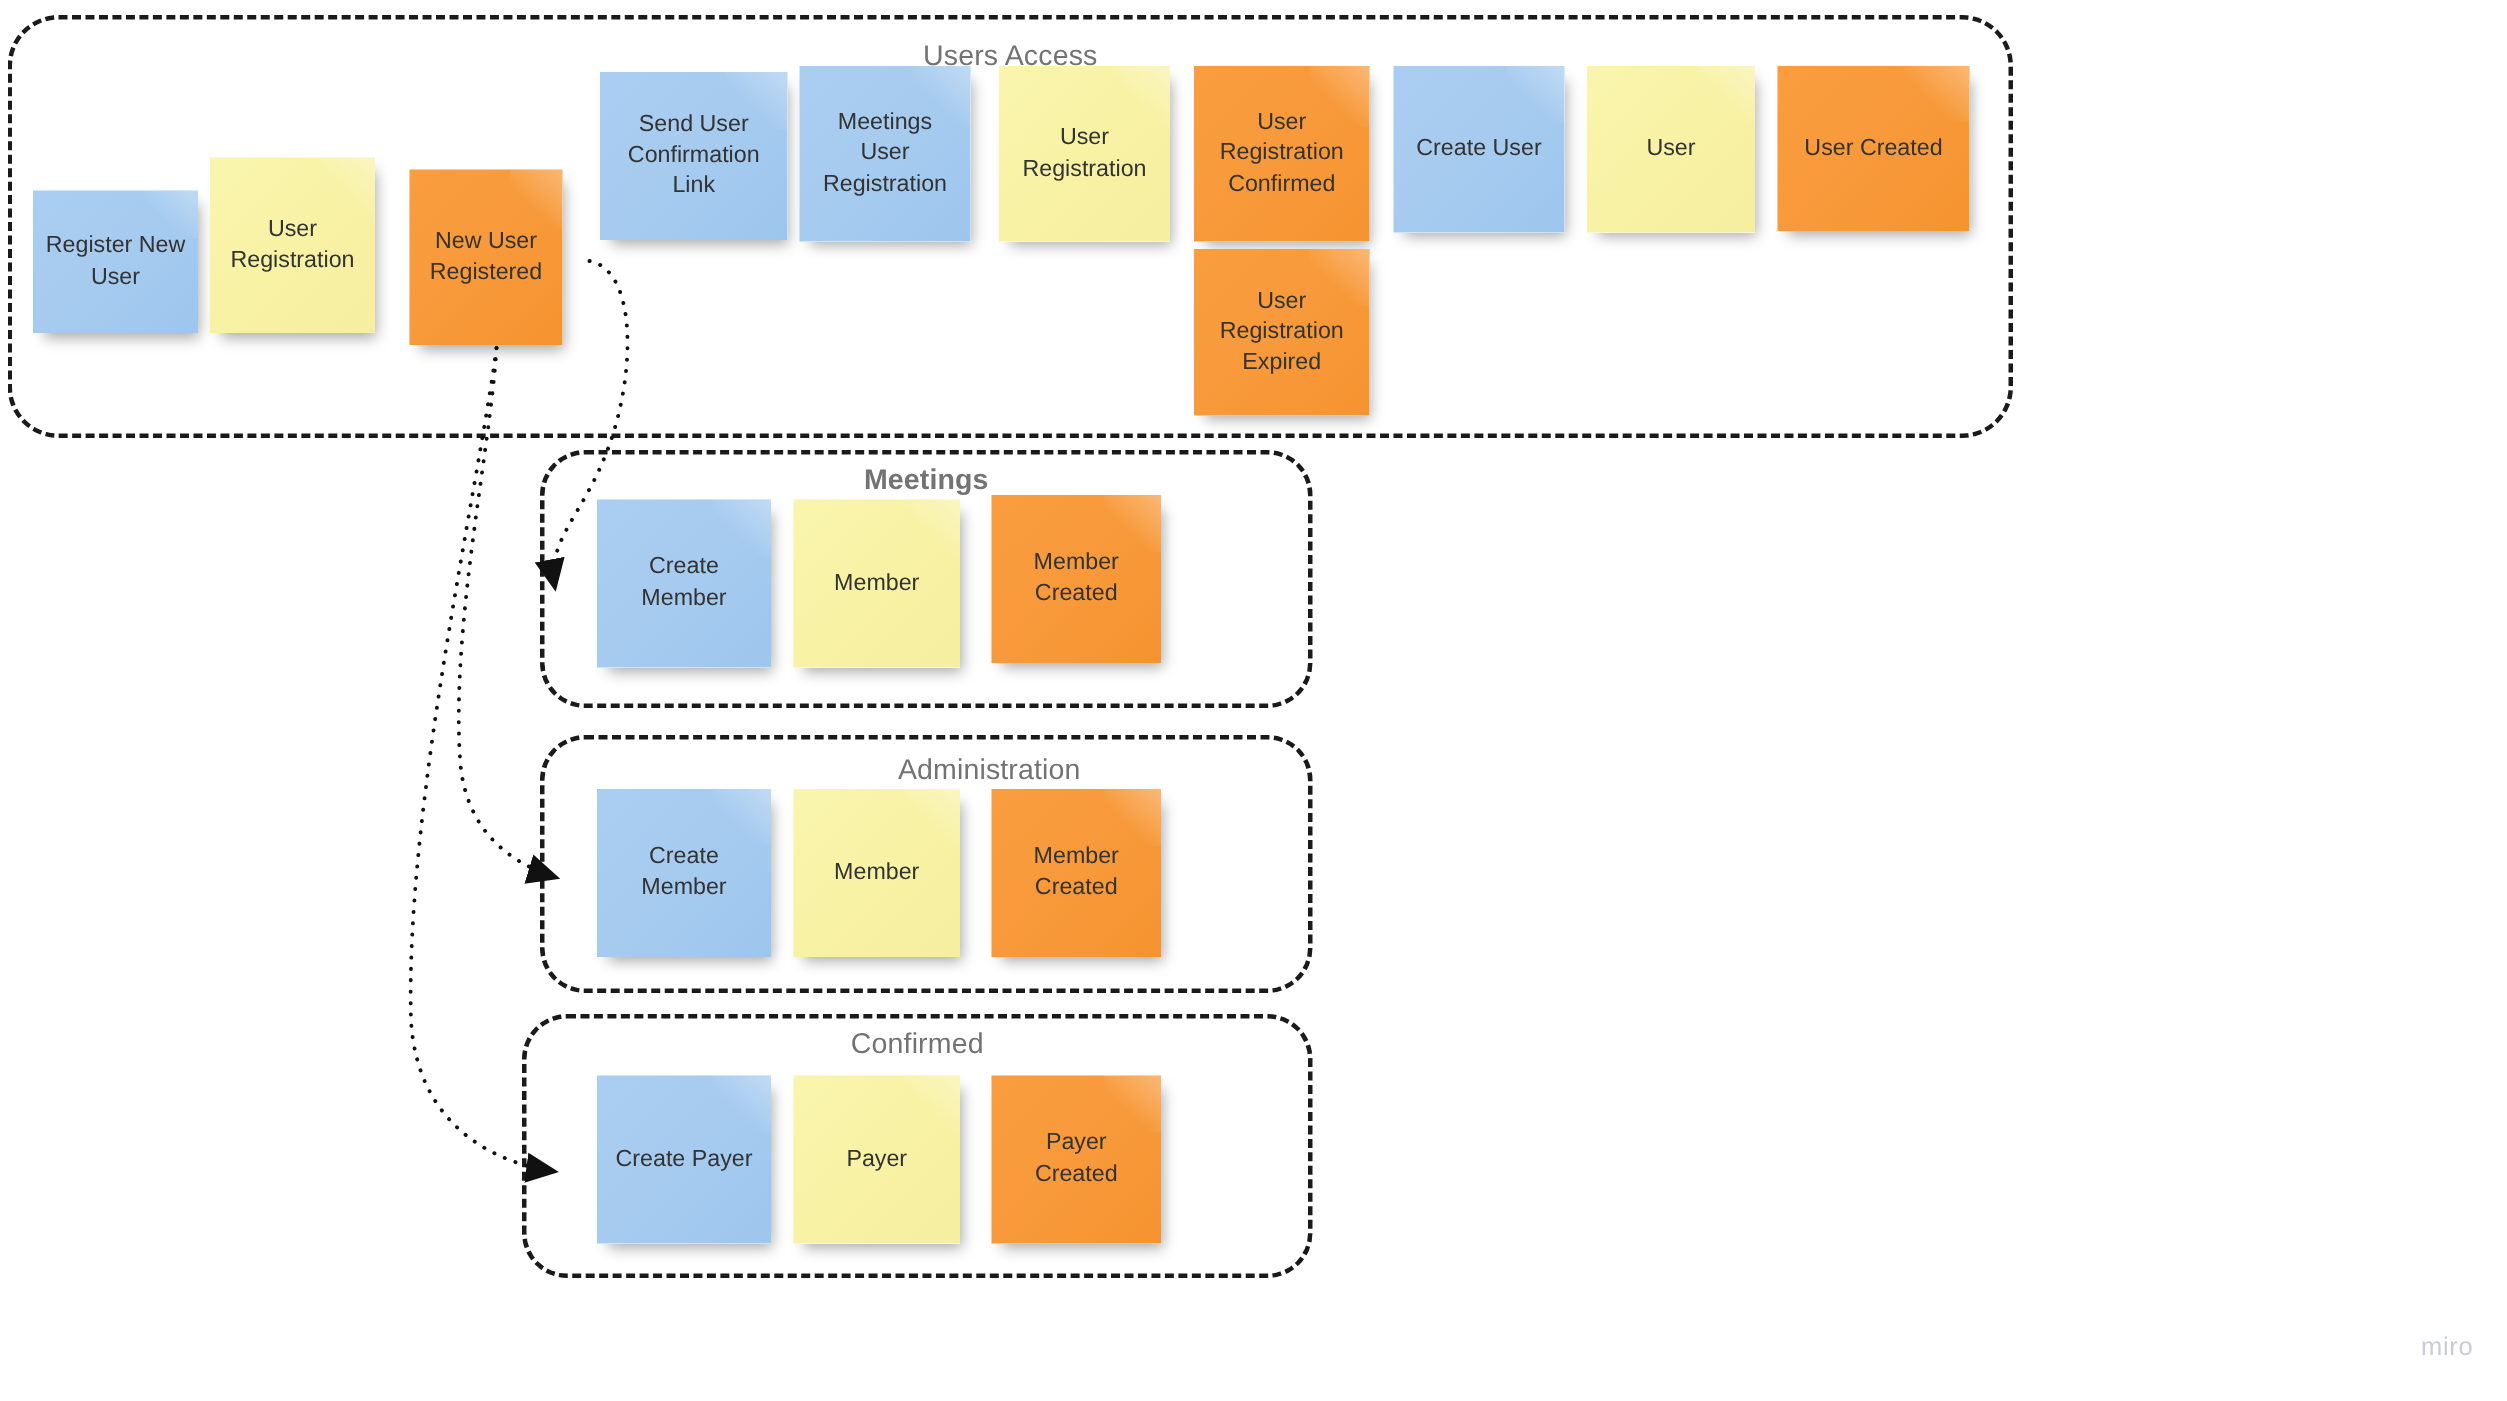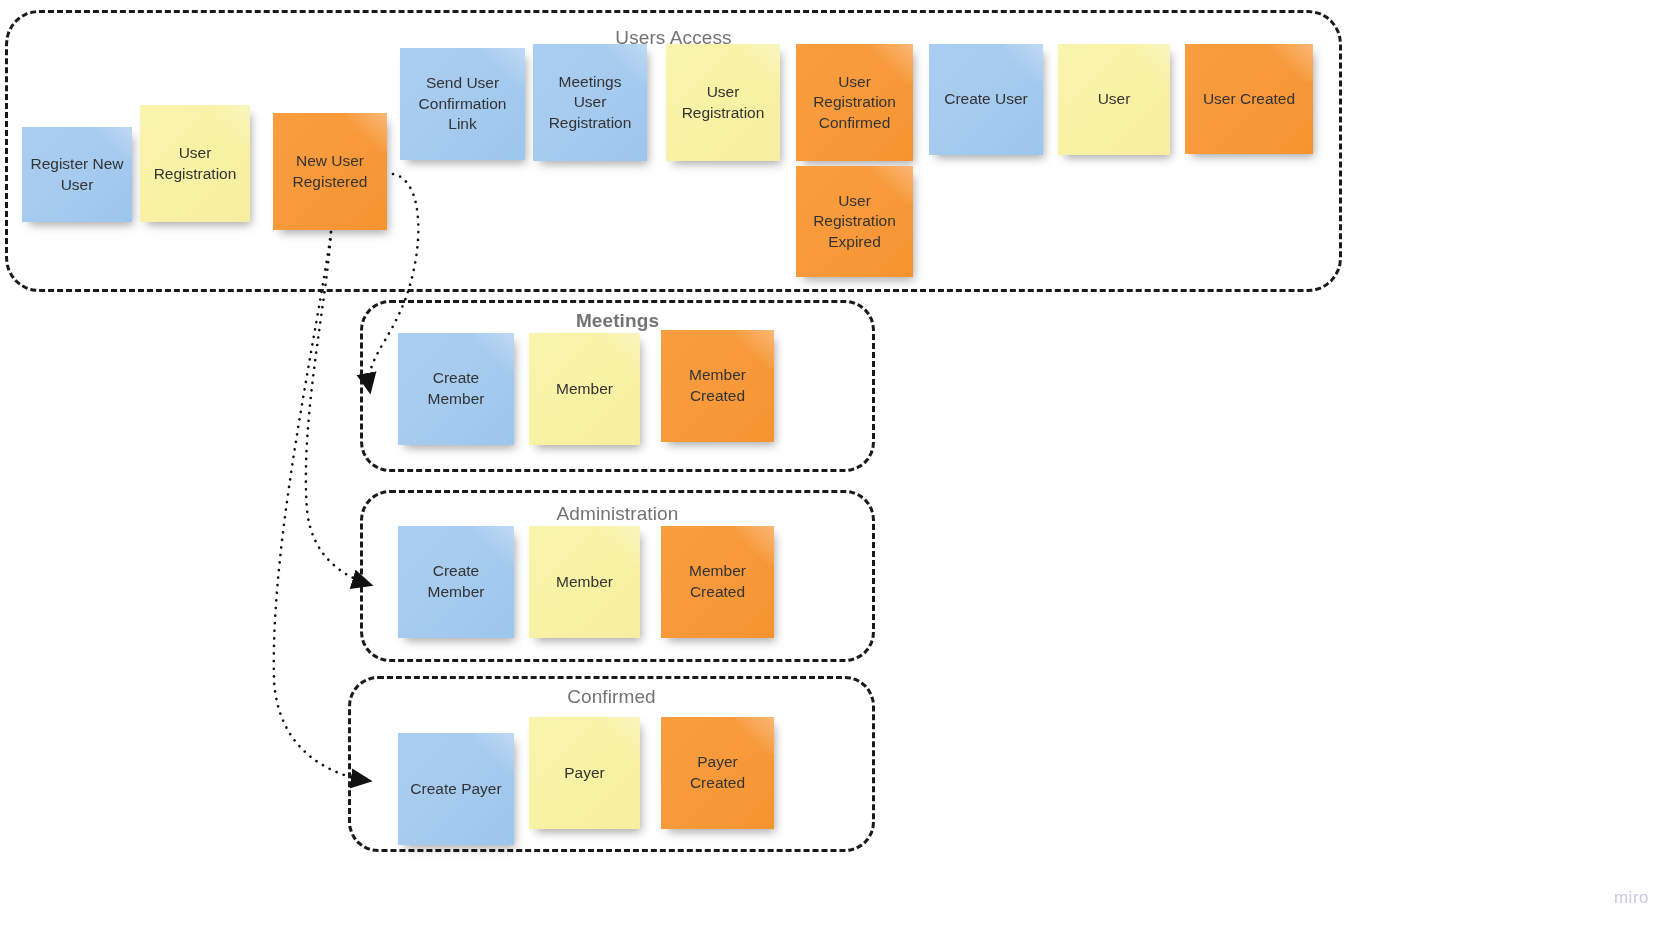--- a/index.html
+++ b/index.html
@@ -42,21 +42,21 @@
     pointer-events: none;
   }
 
   #group-users-access { left: 5px;  top: 10px;  width: 1337px; height: 282px; }
   #group-meetings     { left: 360px; top: 300px; width: 515px; height: 172px; border-radius: 30px; }
   #group-administration { left: 360px; top: 490px; width: 515px; height: 172px; border-radius: 30px; }
   #group-payments     { left: 348px; top: 676px; width: 527px; height: 176px; border-radius: 30px; }
 
   #group-users-access .group-title { top: 14px; }
   #group-meetings .group-title { top: 7px; font-weight: bold; }
-  #group-administration .group-title { top: 10px; }
+  #group-administration .group-title { top: 10px; padding-left: 42px; }
   #group-payments .group-title { top: 7px; }
 
   
   .note {
     position: absolute;
     box-sizing: border-box;
     display: flex;
     align-items: center;
     justify-content: center;
     text-align: center;
@@ -118,21 +118,21 @@
   </div>
   <div class="group" id="group-payments">
     <div class="group-title">Confirmed</div>
   </div>
 
   <div id="notes-layer">
       <div class="note blue" style="left: 22px; top: 127px; width: 110px; height: 95px;">Register New
 User</div>
       <div class="note yellow" style="left: 140px; top: 105px; width: 110px; height: 117px;">User
 Registration</div>
-      <div class="note orange" style="left: 273px; top: 113px; width: 114px; height: 117px;">New User
+      <div class="note orange" style="left: 273px; top: 113px; width: 102px; height: 117px;">New User
 Registered</div>
       <div class="note blue" style="left: 400px; top: 48px; width: 125px; height: 112px;">Send User
 Confirmation
 Link</div>
       <div class="note blue" style="left: 533px; top: 44px; width: 114px; height: 117px;">Meetings User
 Registration</div>
       <div class="note yellow" style="left: 666px; top: 44px; width: 114px; height: 117px;">User
 Registration</div>
       <div class="note orange" style="left: 796px; top: 44px; width: 117px; height: 117px;">User
 Registration
@@ -146,21 +146,21 @@
       <div class="note blue" style="left: 398px; top: 333px; width: 116px; height: 112px;">Create
 Member</div>
       <div class="note yellow" style="left: 529px; top: 333px; width: 111px; height: 112px;">Member</div>
       <div class="note orange" style="left: 661px; top: 330px; width: 113px; height: 112px;">Member
 Created</div>
       <div class="note blue" style="left: 398px; top: 526px; width: 116px; height: 112px;">Create
 Member</div>
       <div class="note yellow" style="left: 529px; top: 526px; width: 111px; height: 112px;">Member</div>
       <div class="note orange" style="left: 661px; top: 526px; width: 113px; height: 112px;">Member
 Created</div>
-      <div class="note blue" style="left: 398px; top: 717px; width: 116px; height: 112px; margin-top: 16px;">Create Payer</div>
+      <div class="note blue" style="left: 398px; top: 717px; width: 116px; height: 112px;">Create Payer</div>
       <div class="note yellow" style="left: 529px; top: 717px; width: 111px; height: 112px;">Payer</div>
       <div class="note orange" style="left: 661px; top: 717px; width: 113px; height: 112px;">Payer
 Created</div>
     </div>
 
   <svg id="connectors" viewBox="0 0 1671 934" xmlns="http://www.w3.org/2000/svg">
     <defs>
       <marker id="arrowhead" markerWidth="9" markerHeight="9" refX="7.4" refY="4.5" orient="auto" markerUnits="strokeWidth">
         <path d="M 0 0.6 L 8.4 4.5 L 0 8.4 z" fill="#111111"></path>
       </marker>

